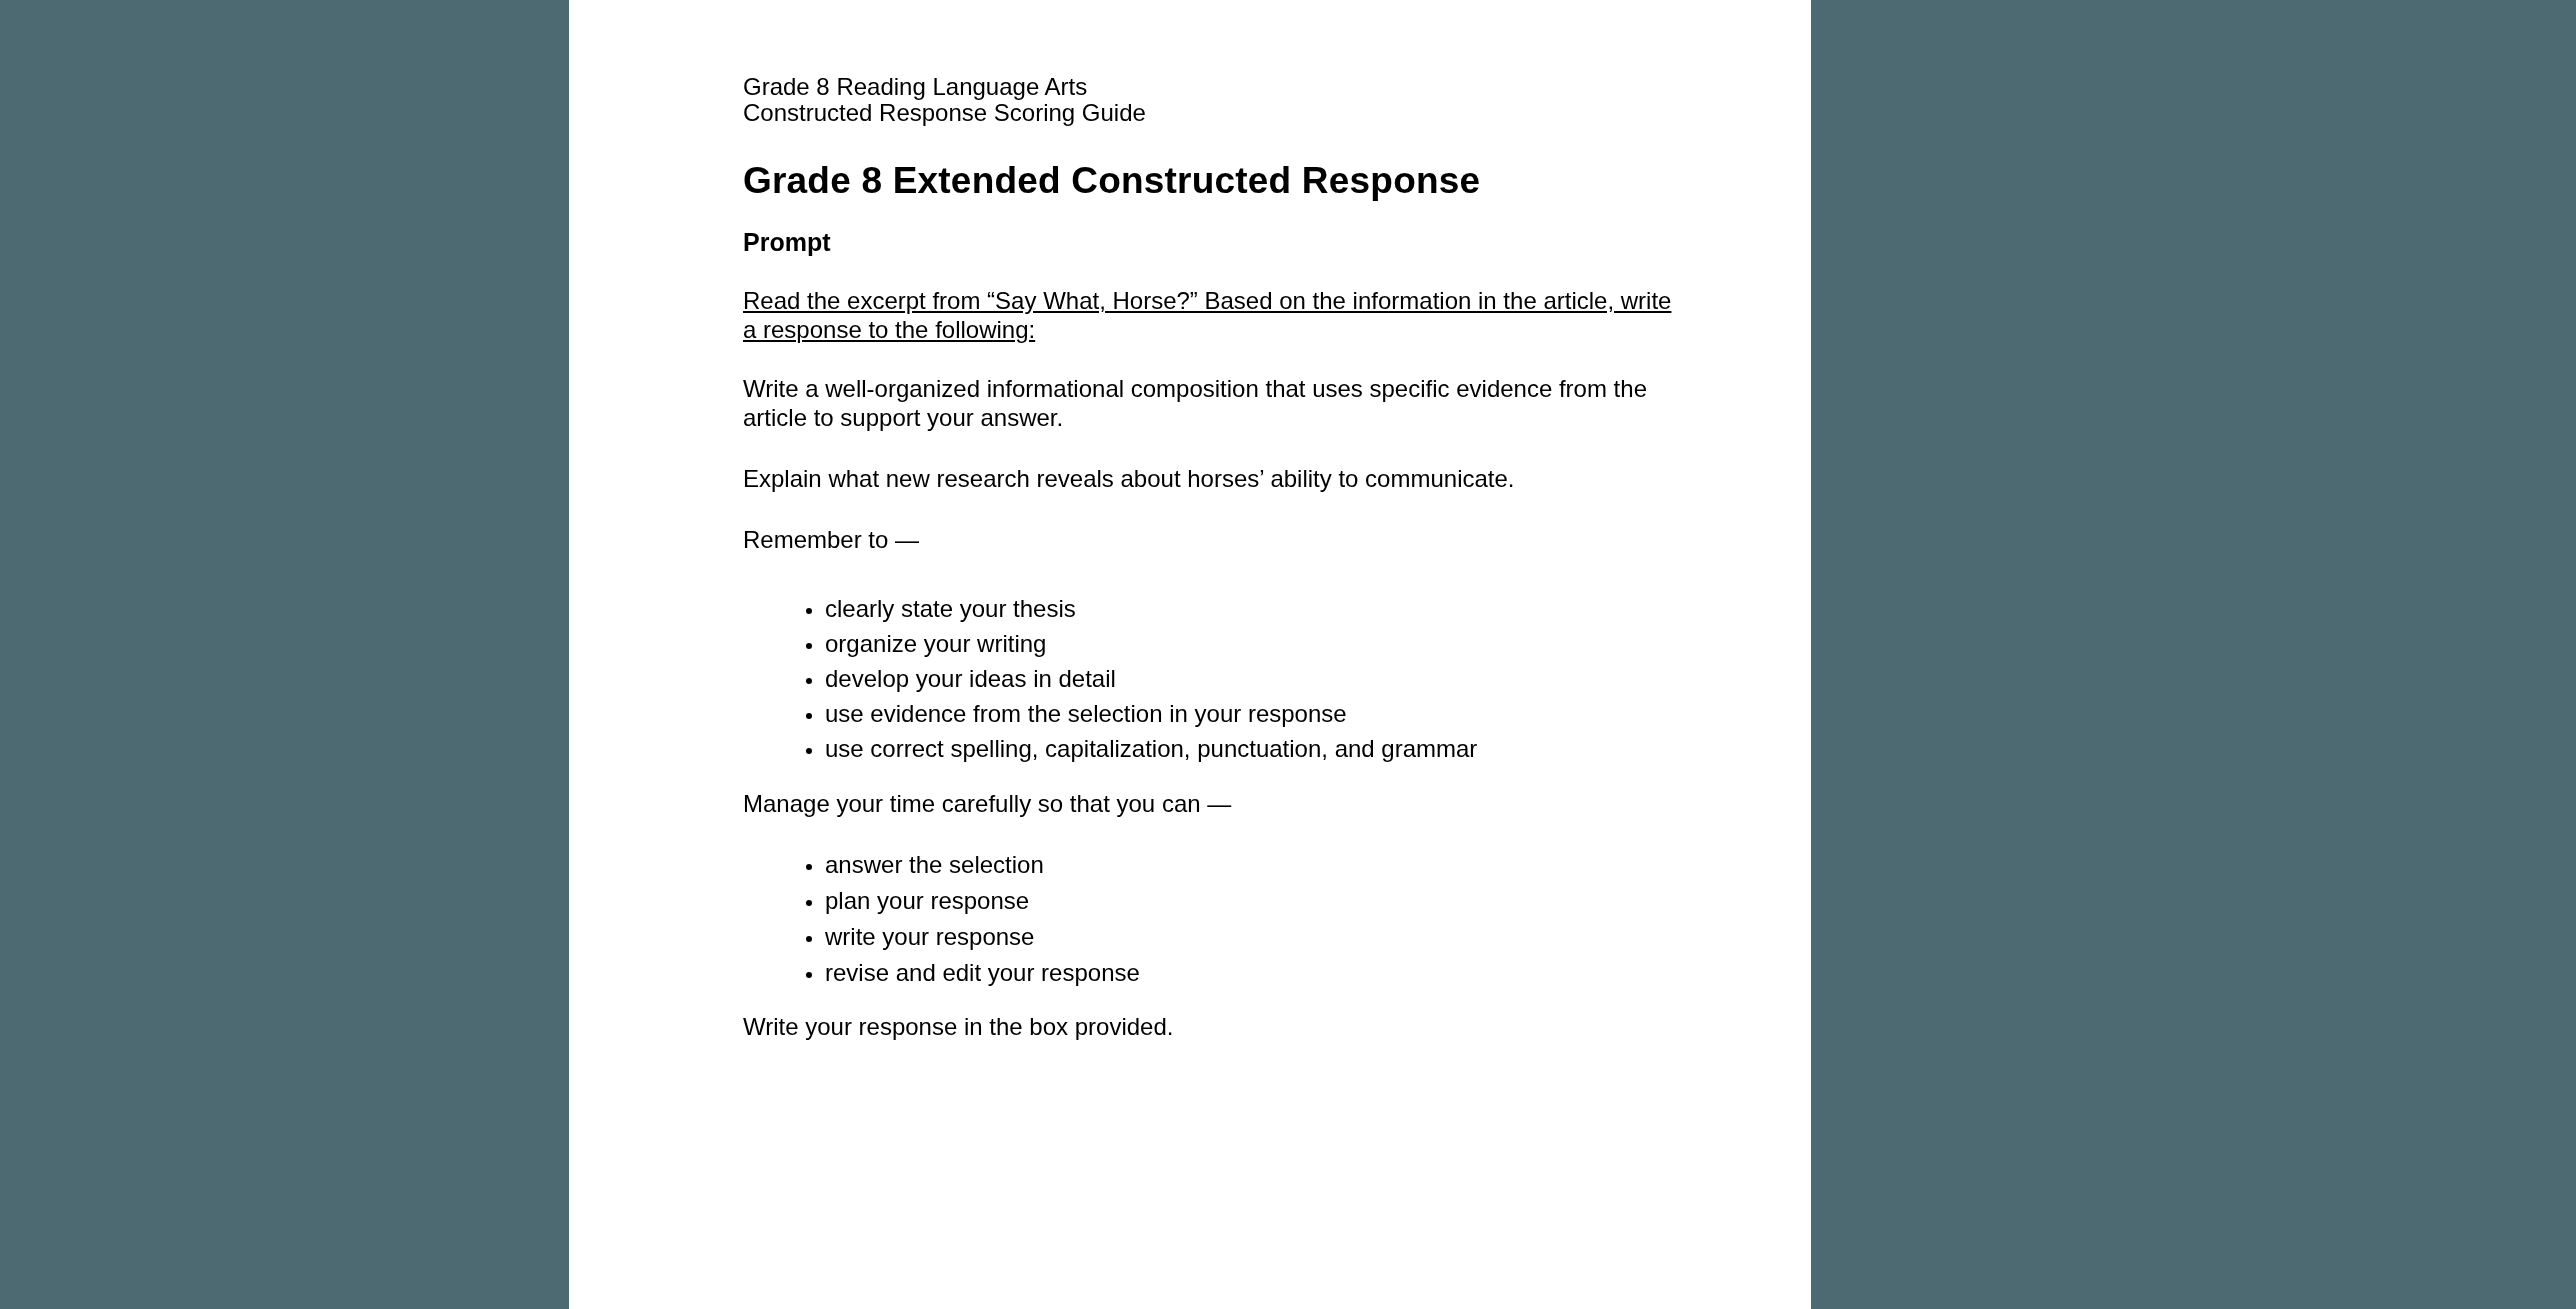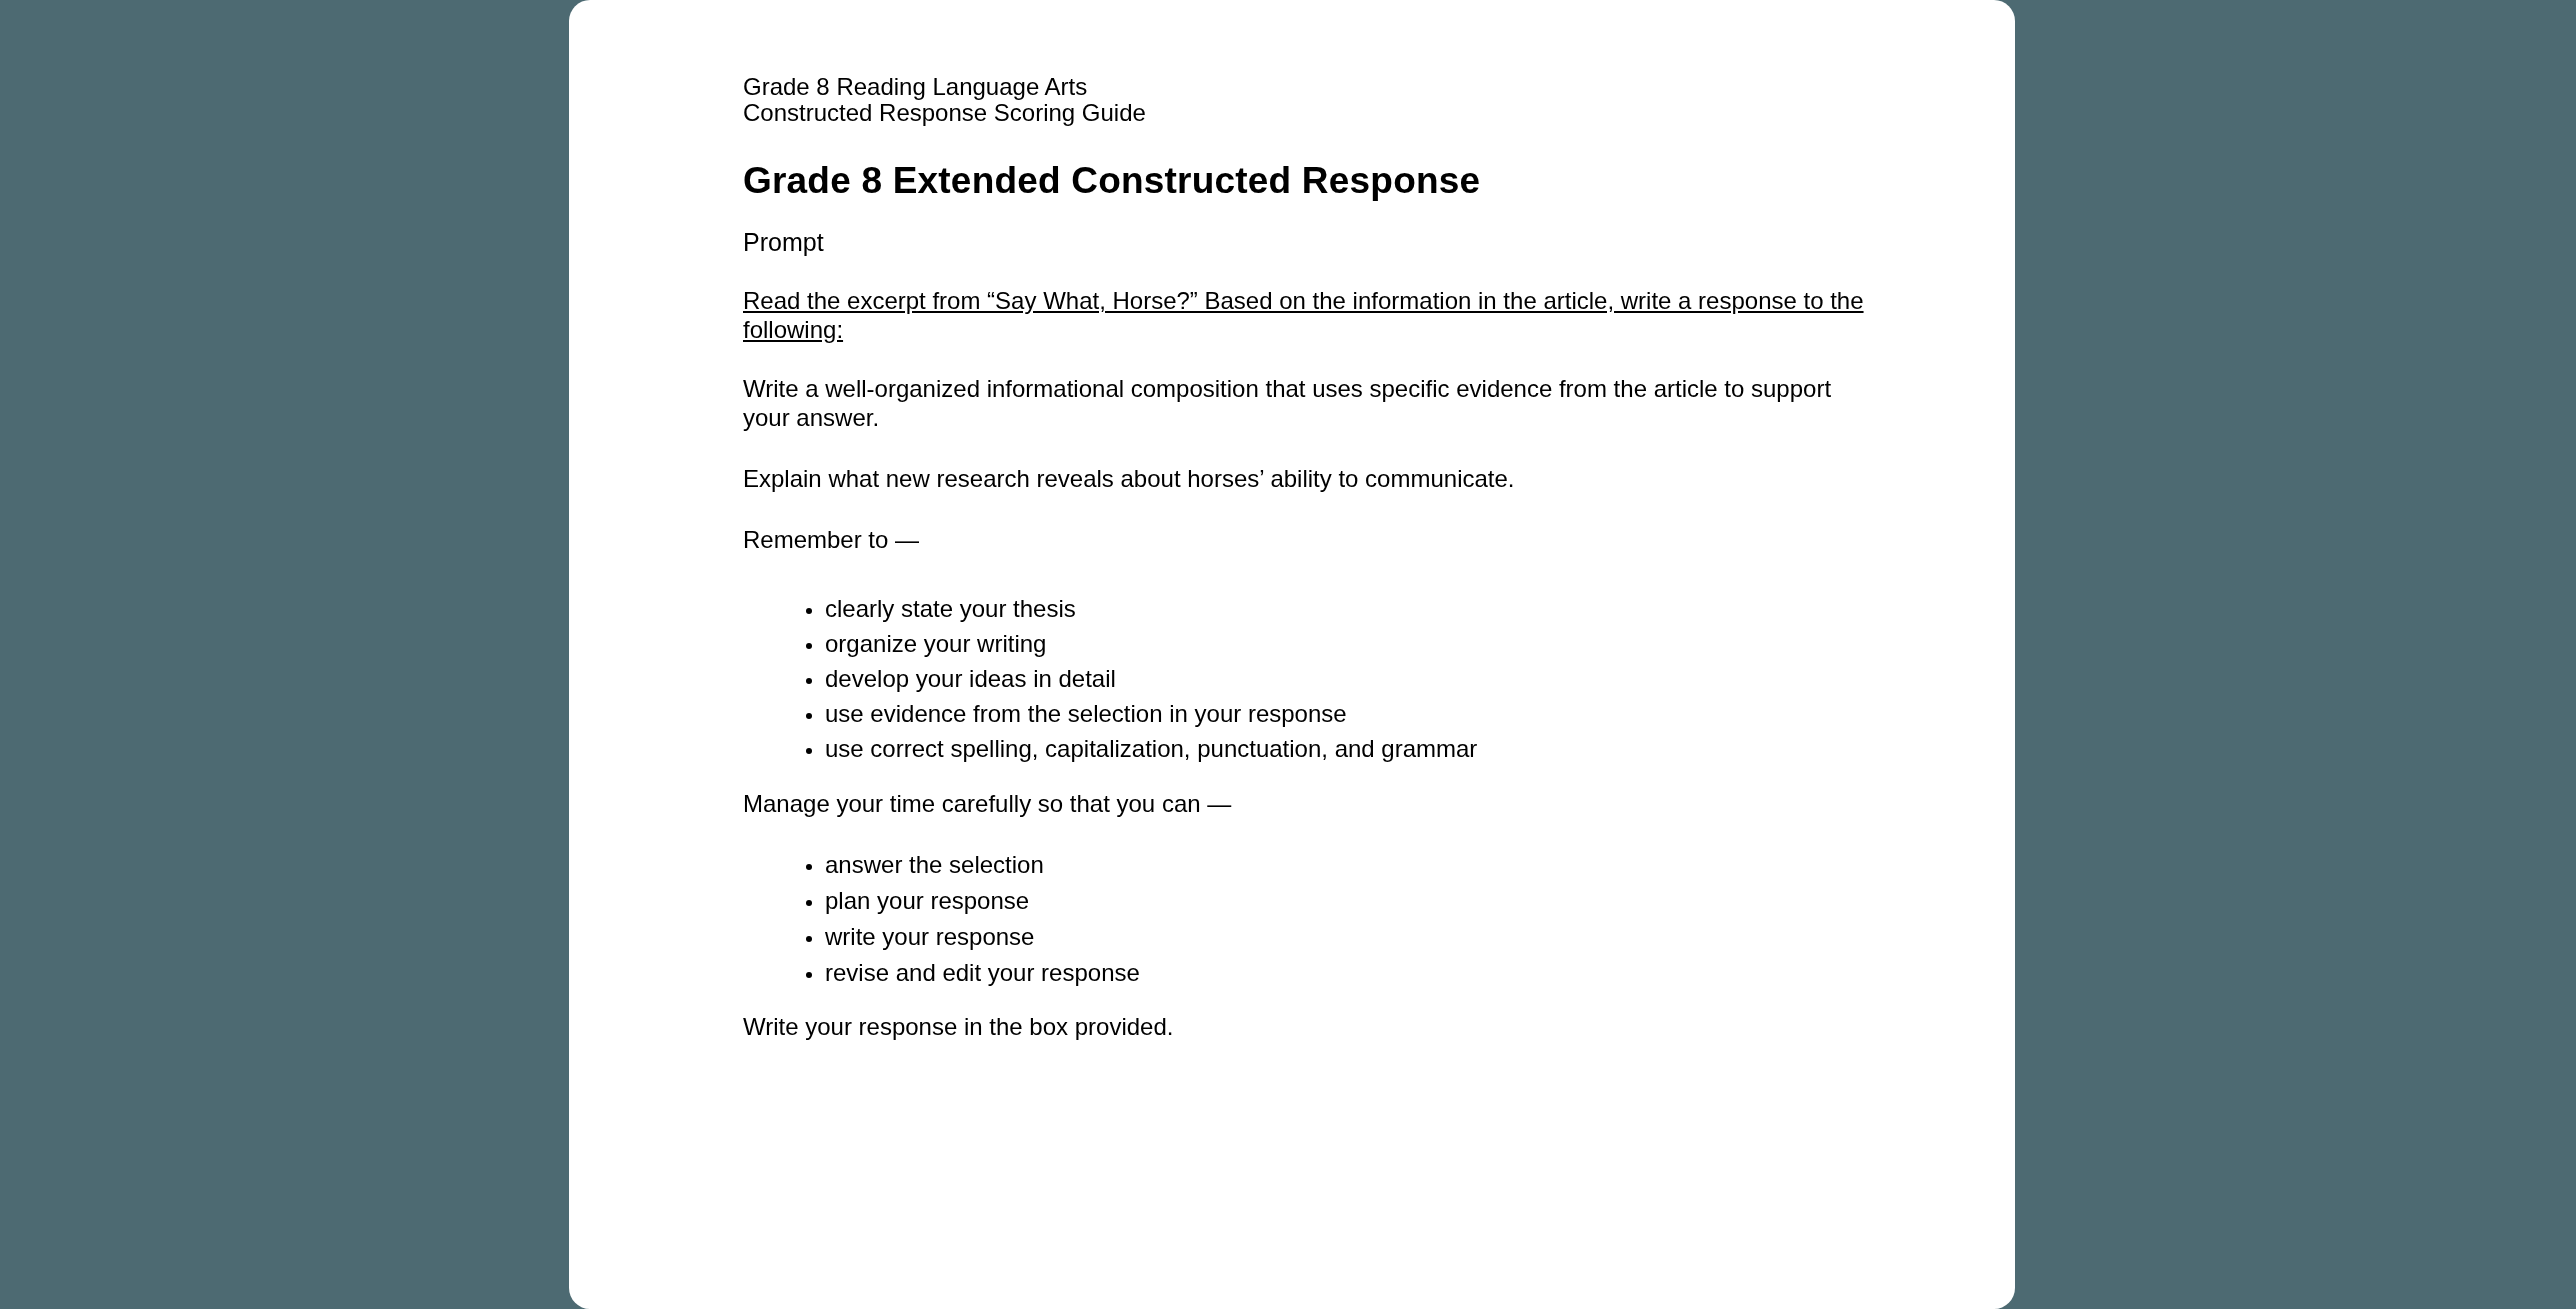--- a/index.html
+++ b/index.html
@@ -16,43 +16,42 @@
     position: absolute;
     left: 0; top: 0;
     width: 2576px;
     height: 1309px;
     background: #4d6a72;
   }
   .page {
     position: absolute;
     left: 569px;
     top: 0;
-    width: 1446px;
+    width: 1242px;
     height: 1309px;
     background: #ffffff;
-    border-radius: 21px;
   }
   .content {
     padding: 74px 123px 0 174px;
     color: #000000;
     font-size: 24px;
   }
   .doc-header div {
     line-height: 26.4px;
   }
   .doc-title {
     margin-top: 33px;
     font-size: 37px;
     font-weight: bold;
     line-height: 42px;
     letter-spacing: 0.2px;
   }
   .prompt-label {
     margin-top: 26.4px;
-    font-weight: normal;
+    font-weight: bold;
     font-size: 25px;
     line-height: 29px;
   }
   .para {
     line-height: 29px;
     max-width: 1128px;
   }
   .m-intro      { margin-top: 29px; text-decoration: underline; }
   .m-explain    { margin-top: 32px; }
   .m-comp       { margin-top: 30px; }

